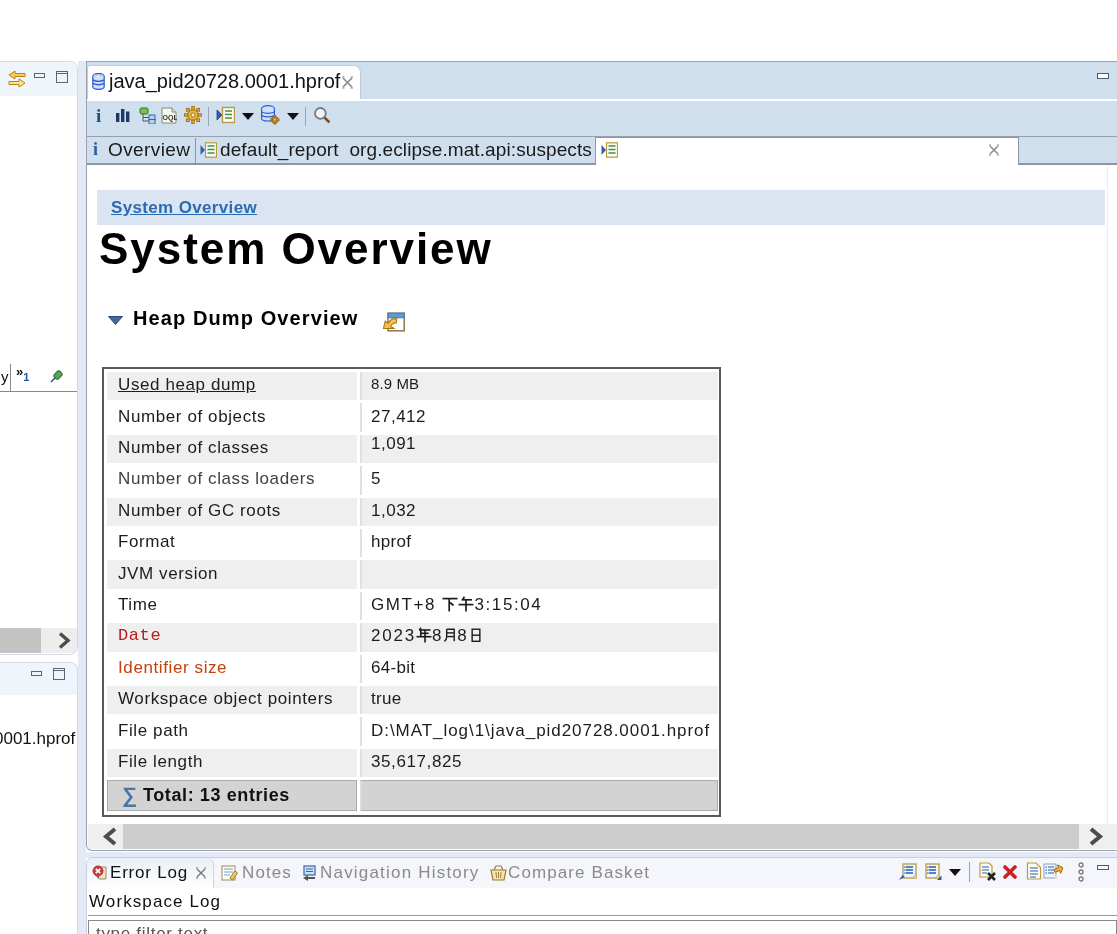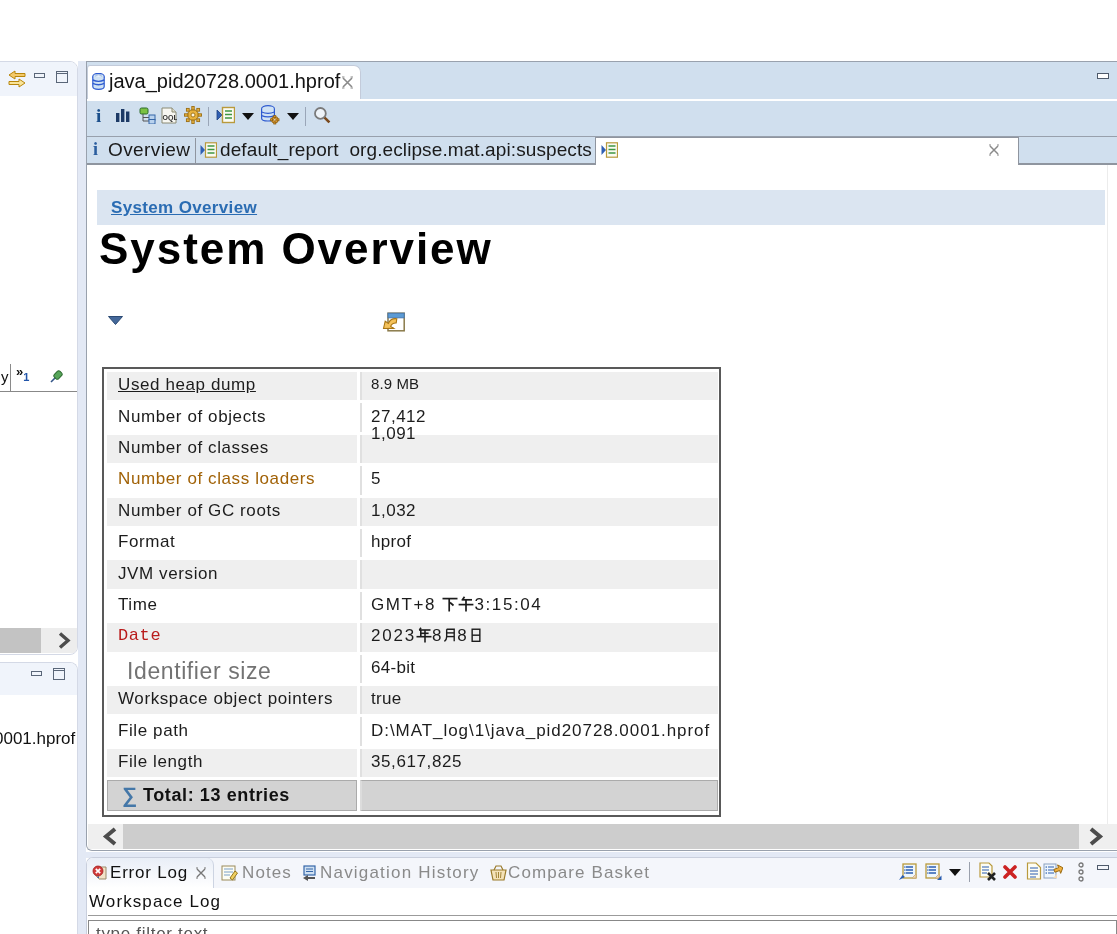--- a/index.html
+++ b/index.html
@@ -204,43 +204,44 @@
     <div class="abs" style="left:0;top:103px;width:1030px;height:659px;background:#fff;">
 
       <div class="abs" style="left:10px;top:25px;width:1008px;height:35px;background:#dbe5f1;"></div>
       <div class="abs" style="left:24px;top:33px;font-size:17px;letter-spacing:0.35px;font-weight:bold;color:#2a6cb3;text-decoration:underline;white-space:nowrap;">System Overview</div>
 
       <div class="abs" style="left:12px;top:59px;font-size:44px;font-weight:bold;color:#000;letter-spacing:1.95px;white-space:nowrap;">System Overview</div>
 
       <svg class="ic" style="left:21px;top:151px;" width="15" height="9" viewBox="0 0 15 9">
         <path d="M0.5 0.5 L14.5 0.5 L7.5 8.5 Z" fill="#44689a" stroke="#2b4a74" stroke-width="1"></path>
       </svg>
+      <div class="abs" style="left:46px;top:142px;font-size:20px;font-weight:bold;color:#000;letter-spacing:1.1px;white-space:nowrap;">Heap Dump Overview</div>
       <svg class="ic" style="left:294px;top:147px;" width="24" height="20" viewBox="0 0 24 20">
         <rect x="7" y="1.2" width="16.2" height="17.6" fill="#fff" stroke="#8a7a4a" stroke-width="1.5"></rect>
         <rect x="7" y="1.2" width="16.2" height="4.6" fill="#5b9bd5" stroke="#4a7ab0" stroke-width="1"></rect>
         <path d="M2.5 16.5 L4.2 9.2 L7.4 11.4 C9 7.8 12 6.2 15.8 6.8 L15.2 11 C12.6 10.8 10.6 12 9.6 14.4 L12.8 16.4 Z" fill="#f5c25a" stroke="#a97614" stroke-width="1.1"></path>
       </svg>
 
       <div class="abs" style="left:15px;top:202px;width:619px;height:450px;border:2px solid #595959;background:#fff;">
         <div id="tbl" style="position:absolute;left:3px;top:3px;">
 <div style="position:absolute;left:0;top:0.0px;width:250px;height:28.4px;background:#efefef;"></div>
 <div style="position:absolute;left:253px;top:0.0px;width:358px;height:28.4px;background:#efefef;border-left:2px solid #e0e0e0;"></div>
 <div style="position:absolute;left:11px;top:3.2px;font-size:17px;letter-spacing:0.6px;color:#1c1c1c;white-space:nowrap;text-decoration:underline;">Used heap dump</div>
 <div style="position:absolute;left:264px;top:3.2px;font-size:15px;letter-spacing:0.1px;color:#1c1c1c;white-space:nowrap;">8.9 MB</div>
 <div style="position:absolute;left:0;top:31.4px;width:250px;height:28.4px;background:#ffffff;"></div>
 <div style="position:absolute;left:253px;top:31.4px;width:358px;height:28.4px;background:#ffffff;border-left:2px solid #e0e0e0;"></div>
 <div style="position:absolute;left:11px;top:34.6px;font-size:17px;letter-spacing:0.6px;color:#1c1c1c;white-space:nowrap;">Number of objects</div>
 <div style="position:absolute;left:264px;top:34.6px;font-size:17px;letter-spacing:0.5px;color:#1c1c1c;white-space:nowrap;">27,412</div>
 <div style="position:absolute;left:0;top:62.8px;width:250px;height:28.4px;background:#efefef;"></div>
 <div style="position:absolute;left:253px;top:62.8px;width:358px;height:28.4px;background:#efefef;border-left:2px solid #e0e0e0;"></div>
 <div style="position:absolute;left:11px;top:66.0px;font-size:17px;letter-spacing:0.6px;color:#1c1c1c;white-space:nowrap;">Number of classes</div>
-<div style="position:absolute;left:264px;top:52px;font-size:17px;letter-spacing:0.5px;color:#1c1c1c;white-space:nowrap;">1,091</div>
+<div style="position:absolute;left:264px;top:62px;font-size:17px;letter-spacing:0.5px;color:#1c1c1c;white-space:nowrap;">1,091</div>
 <div style="position:absolute;left:0;top:94.19999999999999px;width:250px;height:28.4px;background:#ffffff;"></div>
 <div style="position:absolute;left:253px;top:94.19999999999999px;width:358px;height:28.4px;background:#ffffff;border-left:2px solid #e0e0e0;"></div>
-<div style="position:absolute;left:11px;top:97.4px;font-size:17px;letter-spacing:0.6px;color:#a16207;white-space:nowrap;">Number of class loaders</div>
+<div style="position:absolute;left:11px;top:97.4px;font-size:17px;letter-spacing:0.6px;color:#404040;white-space:nowrap;">Number of class loaders</div>
 <div style="position:absolute;left:264px;top:97.4px;font-size:17px;letter-spacing:0.5px;color:#1c1c1c;white-space:nowrap;">5</div>
 <div style="position:absolute;left:0;top:125.6px;width:250px;height:28.4px;background:#efefef;"></div>
 <div style="position:absolute;left:253px;top:125.6px;width:358px;height:28.4px;background:#efefef;border-left:2px solid #e0e0e0;"></div>
 <div style="position:absolute;left:11px;top:128.8px;font-size:17px;letter-spacing:0.6px;color:#1c1c1c;white-space:nowrap;">Number of GC roots</div>
 <div style="position:absolute;left:264px;top:128.8px;font-size:17px;letter-spacing:0.5px;color:#1c1c1c;white-space:nowrap;">1,032</div>
 <div style="position:absolute;left:0;top:157.0px;width:250px;height:28.4px;background:#ffffff;"></div>
 <div style="position:absolute;left:253px;top:157.0px;width:358px;height:28.4px;background:#ffffff;border-left:2px solid #e0e0e0;"></div>
 <div style="position:absolute;left:11px;top:160.2px;font-size:17px;letter-spacing:0.6px;color:#1c1c1c;white-space:nowrap;">Format</div>
 <div style="position:absolute;left:264px;top:160.2px;font-size:17px;letter-spacing:0.3px;color:#1c1c1c;white-space:nowrap;">hprof</div>
 <div style="position:absolute;left:0;top:188.4px;width:250px;height:28.4px;background:#efefef;"></div>
@@ -284,21 +285,21 @@
                   <line x1="4.2" y1="9.8" x2="12.8" y2="9.8"></line>
                 </g>
               </svg>8<svg style="vertical-align:-2px" width="14" height="16" viewBox="0 0 16 16">
                 <g stroke="#1c1c1c" stroke-width="1.6" fill="none">
                   <rect x="3.6" y="1.4" width="8.8" height="13.8"></rect>
                   <line x1="3.6" y1="8.2" x2="12.4" y2="8.2"></line>
                 </g>
               </svg></div>
 <div style="position:absolute;left:0;top:282.6px;width:250px;height:28.4px;background:#ffffff;"></div>
 <div style="position:absolute;left:253px;top:282.6px;width:358px;height:28.4px;background:#ffffff;border-left:2px solid #e0e0e0;"></div>
-<div style="position:absolute;left:20px;top:285.8px;font-size:23px;letter-spacing:0.6px;color:#737373;white-space:nowrap;">Identifier size</div>
+<div style="position:absolute;left:11px;top:285.8px;font-size:17px;letter-spacing:0.6px;color:#c2410c;white-space:nowrap;">Identifier size</div>
 <div style="position:absolute;left:264px;top:285.8px;font-size:17px;letter-spacing:0.3px;color:#1c1c1c;white-space:nowrap;">64-bit</div>
 <div style="position:absolute;left:0;top:314.0px;width:250px;height:28.4px;background:#efefef;"></div>
 <div style="position:absolute;left:253px;top:314.0px;width:358px;height:28.4px;background:#efefef;border-left:2px solid #e0e0e0;"></div>
 <div style="position:absolute;left:11px;top:317.2px;font-size:17px;letter-spacing:0.6px;color:#1c1c1c;white-space:nowrap;">Workspace object pointers</div>
 <div style="position:absolute;left:264px;top:317.2px;font-size:17px;letter-spacing:0.3px;color:#1c1c1c;white-space:nowrap;">true</div>
 <div style="position:absolute;left:0;top:345.4px;width:250px;height:28.4px;background:#ffffff;"></div>
 <div style="position:absolute;left:253px;top:345.4px;width:358px;height:28.4px;background:#ffffff;border-left:2px solid #e0e0e0;"></div>
 <div style="position:absolute;left:11px;top:348.6px;font-size:17px;letter-spacing:0.6px;color:#1c1c1c;white-space:nowrap;">File path</div>
 <div style="position:absolute;left:264px;top:348.6px;font-size:17px;letter-spacing:0.95px;color:#1c1c1c;white-space:nowrap;">D:\MAT_log\1\java_pid20728.0001.hprof</div>
 <div style="position:absolute;left:0;top:376.79999999999995px;width:250px;height:28.4px;background:#efefef;"></div>

